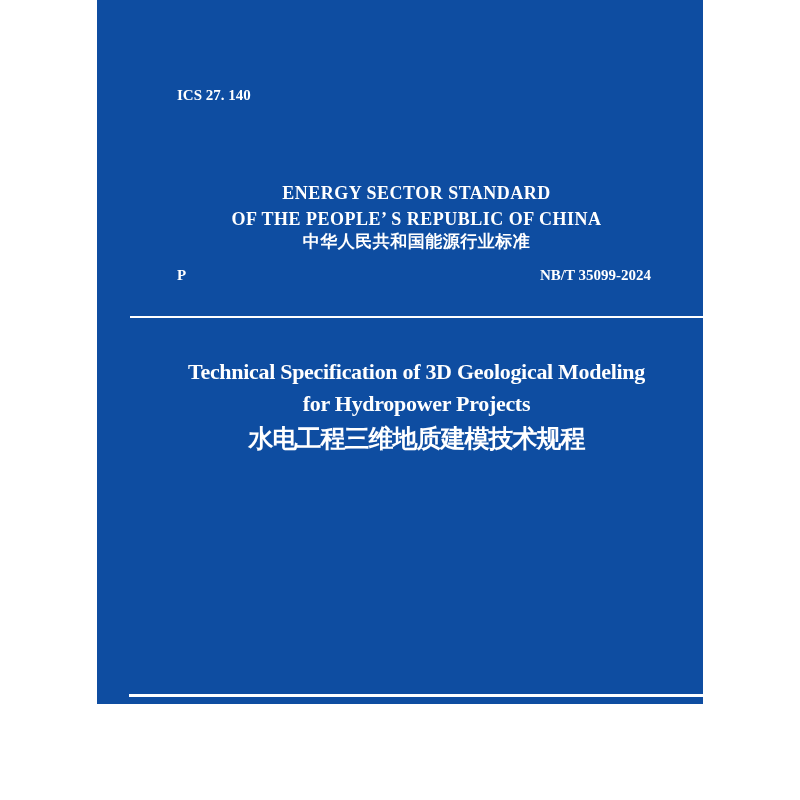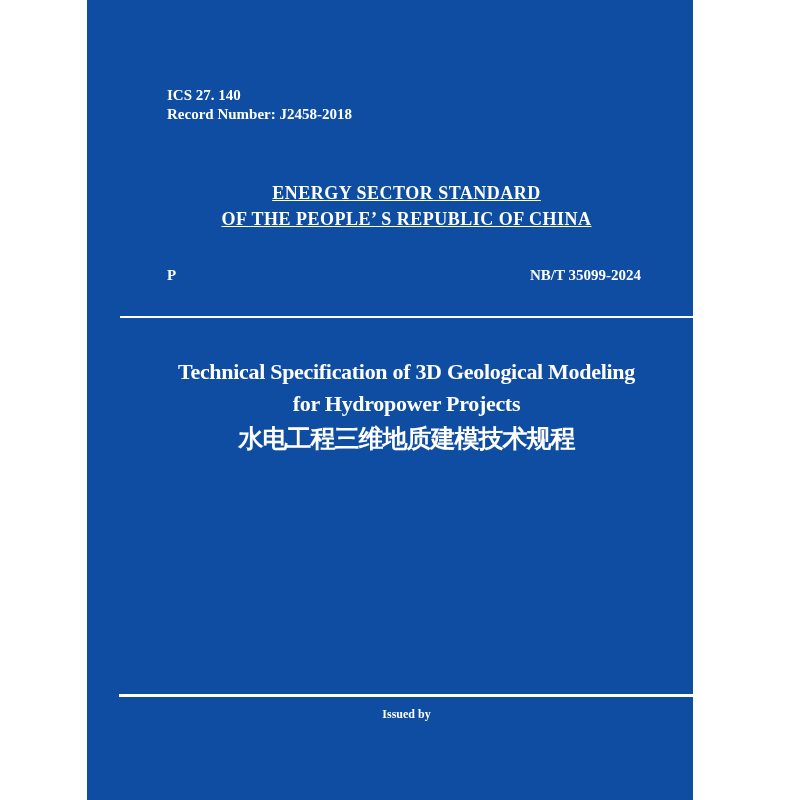--- a/index.html
+++ b/index.html
@@ -1,38 +1,38 @@
 <!DOCTYPE html>
 <html style="--cover-blue: #0e4da1; --ink: #ffffff;"><head>
 <meta charset="utf-8">
 <style>
   :root { --cover-blue: #0e4da1; --ink: #ffffff; }
   * { margin: 0; padding: 0; box-sizing: border-box; }
   html, body { width: 800px; height: 800px; background: #ffffff; overflow: hidden; }
   body { position: relative; font-family: "Liberation Serif", "DejaVu Serif", serif; }
 
   .cover {
-    position: absolute; left: 87px; top: 0; width: 606px; height: 800px;
+    position: absolute; left: 97px; top: 0; width: 606px; height: 704px;
     background: var(--cover-blue); color: var(--ink);
   }
   .abs { position: absolute; }
 
   
   .ics-block { left: 80px; top: 86px; font-weight: bold; font-size: 15px; line-height: 19px; white-space: nowrap; }
 
   
   .nb-logo {
     right: 50px; top: 58px;
     font-family: "Liberation Sans", "DejaVu Sans", sans-serif;
     font-weight: bold; font-size: 74px; line-height: 74px; letter-spacing: -2px;
   }
 
   
   .centerline { left: 33px; right: 0; text-align: center; white-space: nowrap; }
-  .h-en  { font-weight: bold; font-size: 18px; line-height: 22px; letter-spacing: 0.5px; text-decoration: underline; }
+  .h-en  { font-weight: bold; font-size: 18px; line-height: 22px; letter-spacing: 0.5px; }
   .h-en1 { top: 182px; }
   .h-en2 { top: 208px; }
   .h-cn  { top: 232px; font-family: "Liberation Sans", "DejaVu Sans", sans-serif;
            font-weight: bold; font-size: 17px; line-height: 20px; letter-spacing: 0.5px; }
 
   
   .code-row { left: 80px; right: 52px; top: 266px; display: flex; justify-content: space-between;
               font-weight: bold; font-size: 15px; line-height: 18px; }
 
   .rule1 { left: 33px; right: 0; top: 316px; height: 2px; background: var(--ink); }
@@ -50,26 +50,26 @@
   .issuer-row { left: 33px; right: 0; top: 705px; display: flex; justify-content: center; gap: 17px;
                 font-weight: bold; font-size: 12px; line-height: 19px; white-space: nowrap; }
 </style>
 </head>
 <body>
 
 <div class="cover">
 
   <div class="abs ics-block">
     <div>ICS 27. 140</div>
-    <div>Record Number: J2458-2018</div>
   </div>
 
 
   <div class="abs centerline h-en h-en1">ENERGY SECTOR STANDARD</div>
   <div class="abs centerline h-en h-en2">OF THE PEOPLE’ S REPUBLIC OF CHINA</div>
+  <div class="abs centerline h-cn">中华人民共和国能源行业标准</div>
 
   <div class="abs code-row">
     <span>P</span>
     <span>NB/T 35099-2024</span>
   </div>
 
   <div class="abs rule1"></div>
 
   <div class="abs centerline t-en t-en1">Technical Specification of 3D Geological Modeling</div>
   <div class="abs centerline t-en t-en2">for Hydropower Projects</div>

